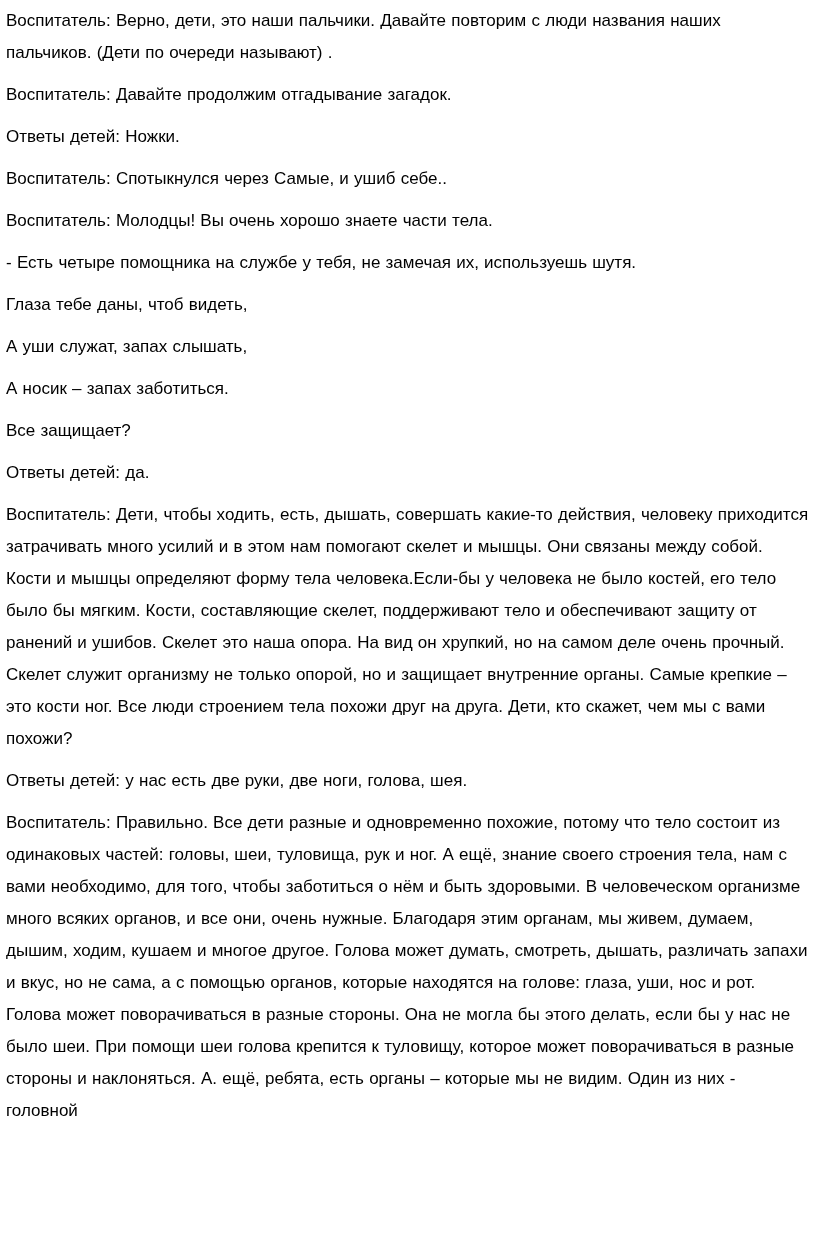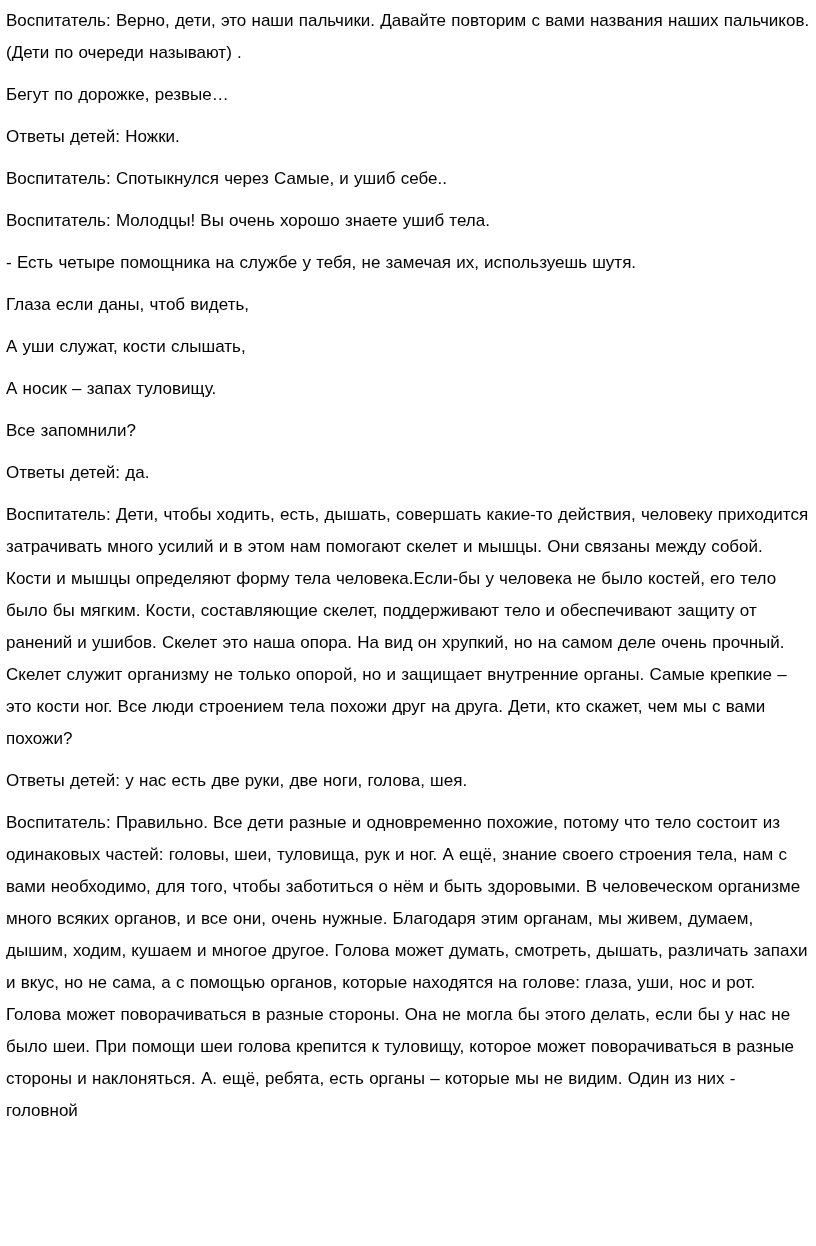--- a/index.html
+++ b/index.html
@@ -27,27 +27,27 @@
   }
   .para {
     margin: 0 0 10px 0;
     word-spacing: 0.5px;
   }
 </style>
 </head>
 <body>
 
 <div class="page">
-  <p class="para">Воспитатель: Верно, дети, это наши пальчики. Давайте повторим с вами названия наших пальчиков. (Дети по очереди называют) .</p>
-  <p class="para">Бегут по дорожке, резвые…</p>
+  <p class="para">Воспитатель: Верно, дети, это наши пальчики. Давайте повторим с люди названия наших пальчиков. (Дети по очереди называют) .</p>
+  <p class="para">Воспитатель: Давайте продолжим отгадывание загадок.</p>
   <p class="para">Ответы детей: Ножки.</p>
   <p class="para">Воспитатель: Спотыкнулся через Самые, и ушиб себе..</p>
-  <p class="para">Воспитатель: Молодцы! Вы очень хорошо знаете ушиб тела.</p>
+  <p class="para">Воспитатель: Молодцы! Вы очень хорошо знаете части тела.</p>
   <p class="para">- Есть четыре помощника на службе у тебя, не замечая их, используешь шутя.</p>
-  <p class="para">Глаза если даны, чтоб видеть,</p>
-  <p class="para">А уши служат, кости слышать,</p>
-  <p class="para">А носик – запах туловищу.</p>
-  <p class="para">Все запомнили?</p>
+  <p class="para">Глаза тебе даны, чтоб видеть,</p>
+  <p class="para">А уши служат, запах слышать,</p>
+  <p class="para">А носик – запах заботиться.</p>
+  <p class="para">Все защищает?</p>
   <p class="para">Ответы детей: да.</p>
   <p class="para">Воспитатель: Дети, чтобы ходить, есть, дышать, совершать какие-то действия, человеку приходится затрачивать много усилий и в этом нам помогают скелет и мышцы. Они связаны между собой. Кости и мышцы определяют форму тела человека.Если-бы у человека не было костей, его тело было бы мягким. Кости, составляющие скелет, поддерживают тело и обеспечивают защиту от ранений и ушибов. Скелет это наша опора. На вид он хрупкий, но на самом деле очень прочный. Скелет служит организму не только опорой, но и защищает внутренние органы. Самые крепкие – это кости ног. Все люди строением тела похожи друг на друга. Дети, кто скажет, чем мы с вами похожи?</p>
   <p class="para">Ответы детей: у нас есть две руки, две ноги, голова, шея.</p>
   <p class="para">Воспитатель: Правильно. Все дети разные и одновременно похожие, потому что тело состоит из одинаковых частей: головы, шеи, туловища, рук и ног. А ещё, знание своего строения тела, нам с вами необходимо, для того, чтобы заботиться о нём и быть здоровыми. В человеческом организме много всяких органов, и все они, очень нужные. Благодаря этим органам, мы живем, думаем, дышим, ходим, кушаем и многое другое. Голова может думать, смотреть, дышать, различать запахи и вкус, но не сама, а с помощью органов, которые находятся на голове: глаза, уши, нос и рот. Голова может поворачиваться в разные стороны. Она не могла бы этого делать, если бы у нас не было шеи. При помощи шеи голова крепится к туловищу, которое может поворачиваться в разные стороны и наклоняться. А. ещё, ребята, есть органы – которые мы не видим. Один из них - головной</p>
 </div>
 
 </body></html>

